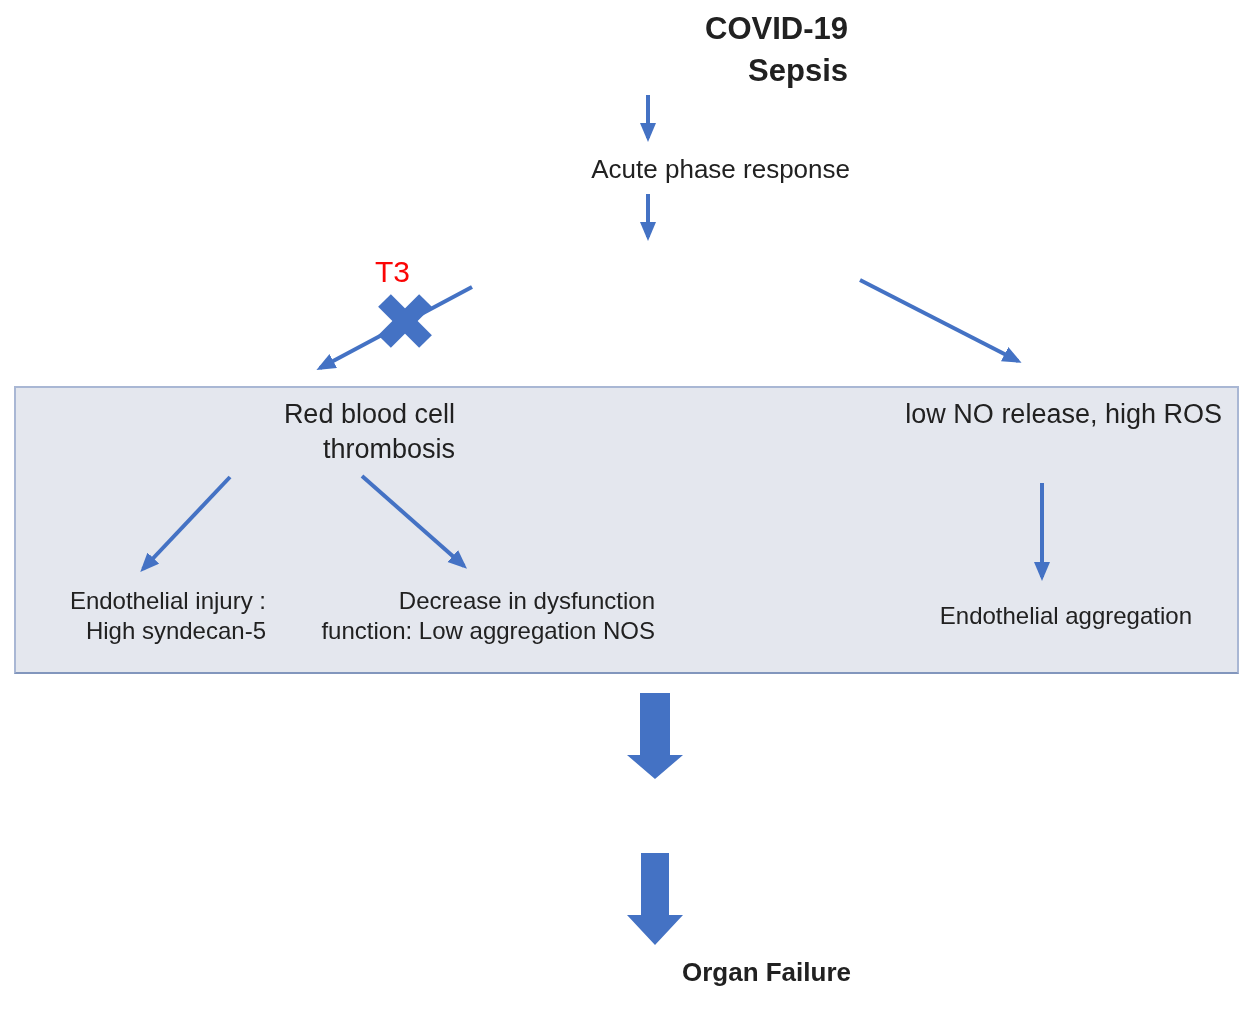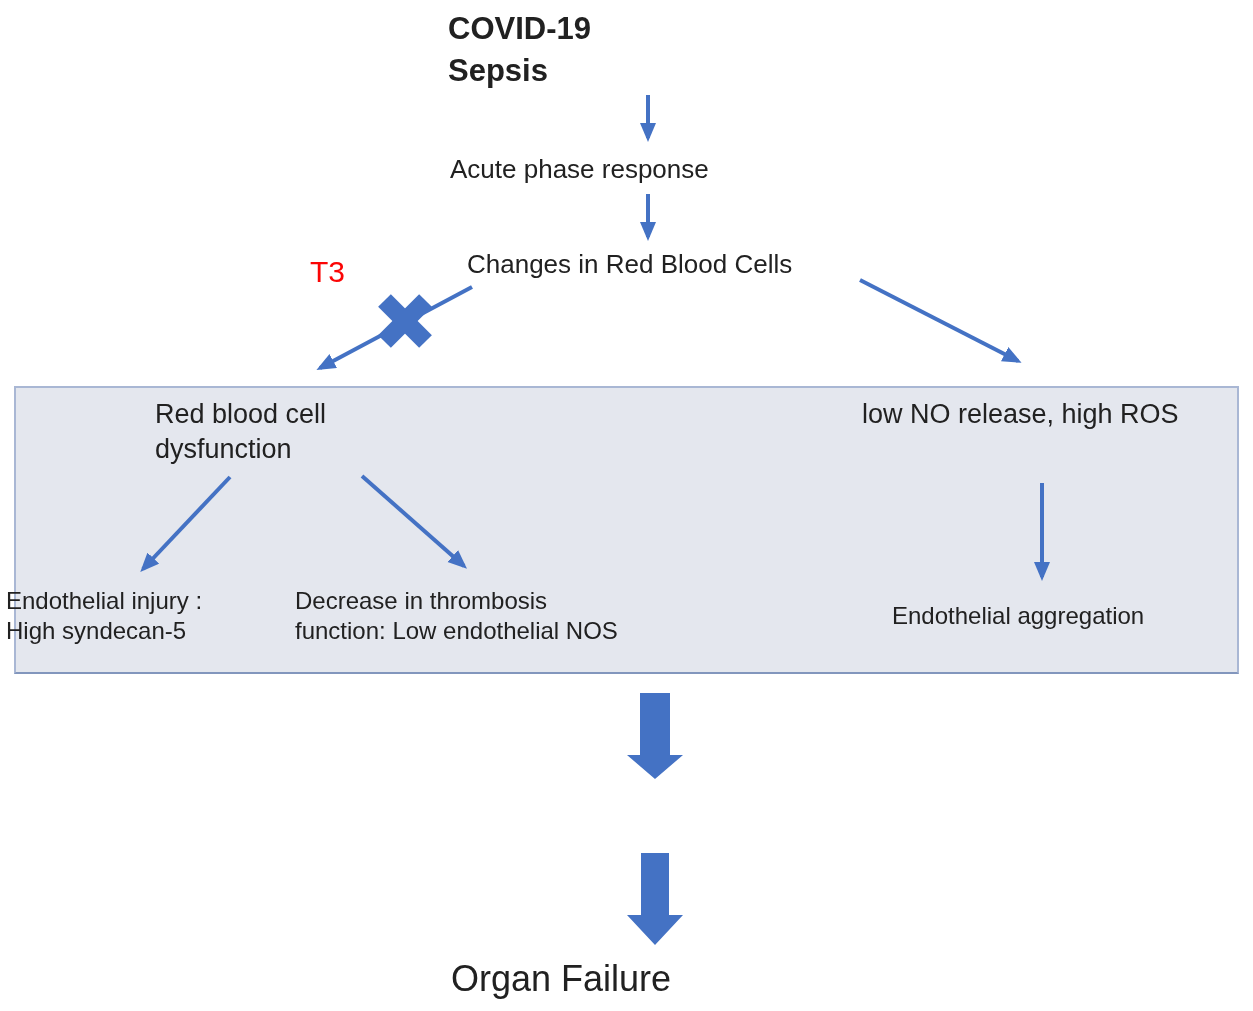--- a/index.html
+++ b/index.html
@@ -4,28 +4,28 @@
 <style>
   html,body{margin:0;padding:0;background:#ffffff;}
   #canvas{
     position:relative;
     width:1253px;height:1011px;
     background:#ffffff;
     font-family:"Liberation Sans", sans-serif;
     color:var(--text-color,#212121);
     overflow:hidden;
   }
-  .txt{position:absolute;text-align:left;line-height:1.3;}
+  .txt{position:absolute;text-align:right;line-height:1.3;}
   .t-title{font-size:31px;font-weight:bold;line-height:42px;}
   .t-main{font-size:26px;}
   .t-box{font-size:27px;line-height:35px;}
   .t-sub{font-size:24px;line-height:30px;}
   .t-red{color:var(--t3-red,#ff0000);font-weight:normal;font-size:30px;}
   .t-bottom{font-size:30px;}
-  .t-organ{font-size:36px;font-weight:normal;}
+  .t-organ{font-size:26px;font-weight:bold;}
   #graybox{
     position:absolute;left:14px;top:386px;width:1221px;height:284px;
     background:var(--box-fill,#e4e7ee);
     border:2px solid var(--box-border,#a9b7d4);
     border-bottom-color:#8296bd;
   }
   svg.layer{position:absolute;left:0;top:0;pointer-events:none;}
   .arrow-line{stroke:var(--arrow-blue,#4472c4);stroke-width:4;fill:none;}
   .arrow-fill{fill:var(--arrow-blue,#4472c4);}
 </style>
@@ -62,37 +62,36 @@
     <polygon points="641,853 669,853 669,915 683,915 655,945 627,915 641,915" class="arrow-fill"></polygon>
   </svg>
 
   <div class="txt t-title" style="left:448px;top:8px;width:400px;">
     <div>COVID-19</div>
     <div>Sepsis</div>
   </div>
 
   <div class="txt t-main" style="left:450px;top:153px;width:400px;">Acute phase response</div>
 
-  <div class="txt t-main" style="left:467px;top:248px;width:400px;">Changes in Red Blood Cells</div>
 
   <div class="txt t-red" style="left:310px;top:252px;width:100px;">T3</div>
 
   <div class="txt t-box" style="left:155px;top:397px;width:300px;">
     <div>Red blood cell</div>
-    <div>dysfunction</div>
+    <div>thrombosis</div>
   </div>
 
   <div class="txt t-sub" style="left:6px;top:586px;width:260px;">
     <div>Endothelial injury :</div>
     <div>High syndecan-5</div>
   </div>
 
   <div class="txt t-sub" style="left:295px;top:586px;width:360px;">
-    <div>Decrease in thrombosis</div>
-    <div>function: Low endothelial NOS</div>
+    <div>Decrease in dysfunction</div>
+    <div>function: Low aggregation NOS</div>
   </div>
 
   <div class="txt t-box" style="left:862px;top:397px;width:360px;">
     <div>low NO release, high ROS</div>
   </div>
 
   <div class="txt t-sub" style="left:892px;top:601px;width:300px;">Endothelial aggregation</div>
 
 
   <div class="txt t-organ" style="left:451px;top:956px;width:400px;">Organ Failure</div>

